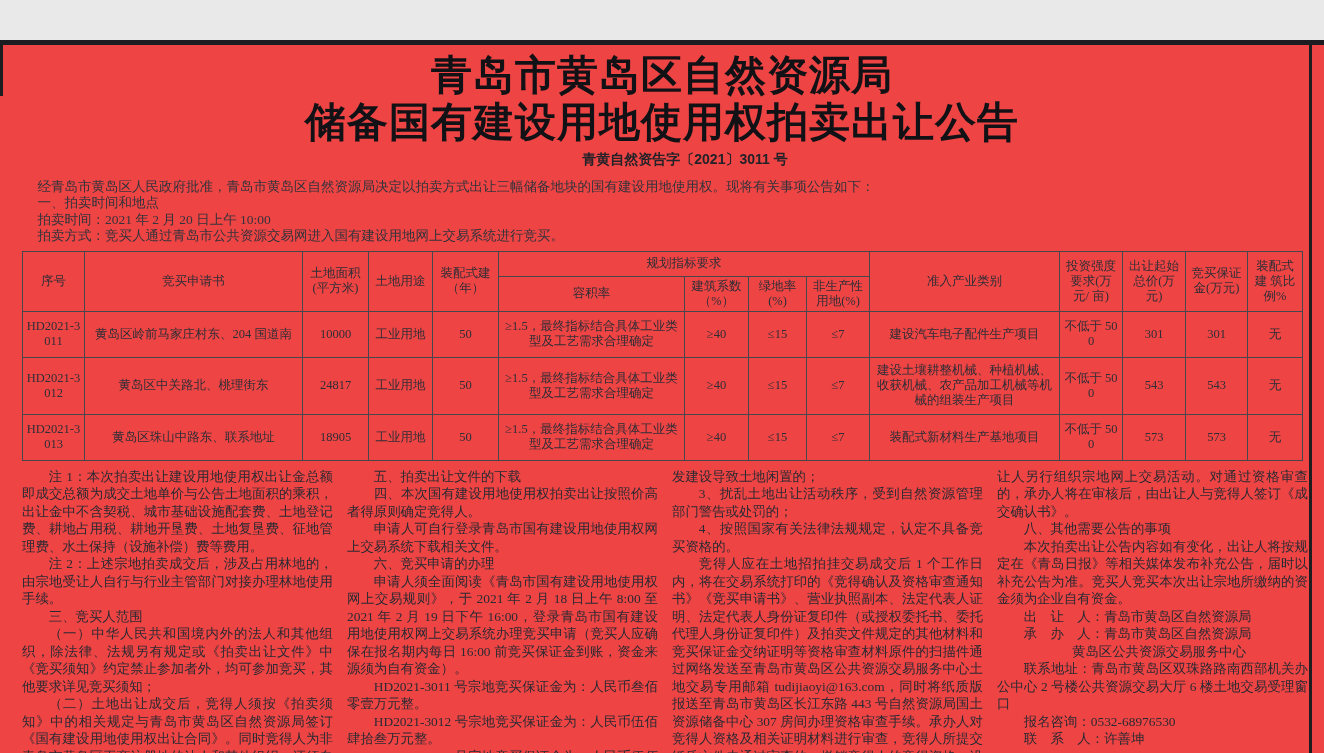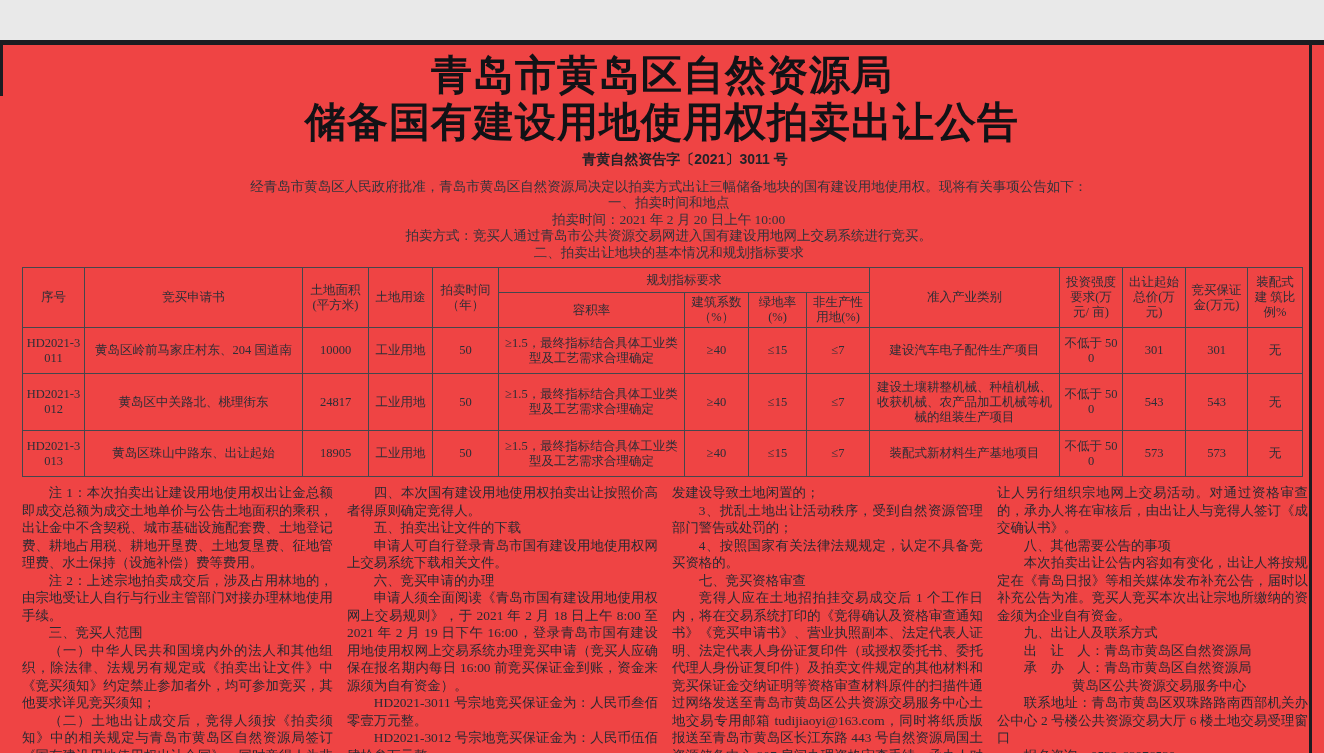--- a/index.html
+++ b/index.html
@@ -39,21 +39,21 @@
     padding-left:46px;
   }
 
   
   .intro{
     margin:10px 24px 0 24px;
     font-size:13.5px;
     line-height:16.4px;
     color:#33333b;
   }
-  .intro p{margin:0;text-indent:1em;text-align:center;}
+  .intro p{margin:0;text-indent:1em;}
 
   
   table.land{
     border-collapse:collapse;
     table-layout:fixed;
     width:1280px;
     margin:6px 0 0 22px;
     font-size:12.5px;
     line-height:15px;
     color:#2e2e36;
@@ -100,21 +100,20 @@
     <h1 class="title-line">青岛市黄岛区自然资源局</h1>
     <h1 class="title-line">储备国有建设用地使用权拍卖出让公告</h1>
     <div class="doc-number">青黄自然资告字〔2021〕3011 号</div>
   </div>
 
   <div class="intro">
     <p>经青岛市黄岛区人民政府批准，青岛市黄岛区自然资源局决定以拍卖方式出让三幅储备地块的国有建设用地使用权。现将有关事项公告如下：</p>
     <p>一、拍卖时间和地点</p>
     <p>拍卖时间：2021 年 2 月 20 日上午 10:00</p>
     <p>拍卖方式：竞买人通过青岛市公共资源交易网进入国有建设用地网上交易系统进行竞买。</p>
-    <p>二、拍卖出让地块的基本情况和规划指标要求</p>
   </div>
 
   <table class="land">
     <colgroup>
       <col style="width:62px">
         <col style="width:218px">
         <col style="width:66px">
         <col style="width:64px">
       <col style="width:66px">
         <col style="width:186px">
@@ -126,21 +125,21 @@
         <col style="width:63px">
       <col style="width:62px">
         <col style="width:55px">
     </colgroup>
     <thead>
       <tr>
         <th rowspan="2">序号</th>
         <th rowspan="2">竞买申请书</th>
         <th rowspan="2">土地面积 (平方米)</th>
         <th rowspan="2">土地用途</th>
-        <th rowspan="2">拍卖时间 （年）</th>
+        <th rowspan="2">装配式建 （年）</th>
         <th colspan="4" class="group">规划指标要求</th>
         <th rowspan="2">准入产业类别</th>
         <th rowspan="2">投资强度 要求(万元/ 亩)</th>
         <th rowspan="2">出让起始 总价(万元)</th>
         <th rowspan="2">竞买保证 金(万元)</th>
         <th rowspan="2">装配式建 筑比例%</th>
       </tr>
       <tr>
         <th>容积率</th>
         <th>建筑系数 （%）</th>
@@ -176,21 +175,21 @@
           <td>≤15</td>
           <td>≤7</td>
           <td>建设土壤耕整机械、种植机械、收获机械、农产品加工机械等机械的组装生产项目</td>
           <td>不低于 500</td>
           <td>543</td>
           <td>543</td>
           <td>无</td>
         </tr>
         <tr>
           <td class="cell-id">HD2021-3013</td>
-          <td>黄岛区珠山中路东、出让起始</td>
+          <td>黄岛区珠山中路东、联系地址</td>
           <td>18905</td>
           <td>工业用地</td>
           <td>50</td>
           <td>≥1.5，最终指标结合具体工业类型及工艺需求合理确定</td>
           <td>≥40</td>
           <td>≤15</td>
           <td>≤7</td>
           <td>装配式新材料生产基地项目</td>
           <td>不低于 500</td>
           <td>573</td>
@@ -202,41 +201,39 @@
 
   <div class="notice">
       <div class="note-col">
         <p>注 1：本次拍卖出让建设用地使用权出让金总额即成交总额为成交土地单价与公告土地面积的乘积，出让金中不含契税、城市基础设施配套费、土地登记费、耕地占用税、耕地开垦费、土地复垦费、征地管理费、水土保持（设施补偿）费等费用。</p>
         <p>注 2：上述宗地拍卖成交后，涉及占用林地的，由宗地受让人自行与行业主管部门对接办理林地使用手续。</p>
         <p>三、竞买人范围</p>
         <p>（一）中华人民共和国境内外的法人和其他组织，除法律、法规另有规定或《拍卖出让文件》中《竞买须知》约定禁止参加者外，均可参加竞买，其他要求详见竞买须知；</p>
         <p>（二）土地出让成交后，竞得人须按《拍卖须知》中的相关规定与青岛市黄岛区自然资源局签订《国有建设用地使用权出让合同》。同时竞得人为非青岛市黄岛区工商注册地的法人和其他组织，还须自土地出让成交之日起在 30 日内在青岛市黄岛区内成立全资子公司，由新公司与青岛市黄岛区自然资源局签订《国有建设用地使用权出让合同变更协议》，方可作为建设用地使用权受让人办理土地登记进行开发经营。</p>
       </div>
       <div class="note-col">
+        <p>五、拍卖出让文件的下载</p>
         <p>四、本次国有建设用地使用权拍卖出让按照价高者得原则确定竞得人。</p>
-        <p>五、拍卖出让文件的下载</p>
         <p>申请人可自行登录青岛市国有建设用地使用权网上交易系统下载相关文件。</p>
         <p>六、竞买申请的办理</p>
         <p>申请人须全面阅读《青岛市国有建设用地使用权网上交易规则》，于 2021 年 2 月 18 日上午 8:00 至 2021 年 2 月 19 日下午 16:00，登录青岛市国有建设用地使用权网上交易系统办理竞买申请（竞买人应确保在报名期内每日 16:00 前竞买保证金到账，资金来源须为自有资金）。</p>
         <p>HD2021-3011 号宗地竞买保证金为：人民币叁佰零壹万元整。</p>
         <p>HD2021-3012 号宗地竞买保证金为：人民币伍佰肆拾叁万元整。</p>
         <p>HD2021-3013 号宗地竞买保证金为：人民币伍佰柒拾叁万元整。</p>
       </div>
       <div class="note-col">
         <p class="cont">发建设导致土地闲置的；</p>
         <p>3、扰乱土地出让活动秩序，受到自然资源管理部门警告或处罚的；</p>
         <p>4、按照国家有关法律法规规定，认定不具备竞买资格的。</p>
-        <p>七、竞买资格审查</p>
         <p>竞得人应在土地招拍挂交易成交后 1 个工作日内，将在交易系统打印的《竞得确认及资格审查通知书》《竞买申请书》、营业执照副本、法定代表人证明、法定代表人身份证复印件（或授权委托书、委托代理人身份证复印件）及拍卖文件规定的其他材料和竞买保证金交纳证明等资格审查材料原件的扫描件通过网络发送至青岛市黄岛区公共资源交易服务中心土地交易专用邮箱 tudijiaoyi@163.com，同时将纸质版报送至青岛市黄岛区长江东路 443 号自然资源局国土资源储备中心 307 房间办理资格审查手续。承办人对竞得人资格及相关证明材料进行审查，竞得人所提交纸质文件未通过审查的，撤销竞得人的竞得资格，没收 5%的竞买保证金，出让人另行组织宗地网上交易活动；竞得人未按规定提交纸质申请文件，或竞得人拒绝签订《国有建设用地使用权出让合同》的，应该撤销竞得人的竞得资格，没收全部竞买保证金。竞价结果无效，出</p>
       </div>
       <div class="note-col">
         <p class="cont">让人另行组织宗地网上交易活动。对通过资格审查的，承办人将在审核后，由出让人与竞得人签订《成交确认书》。</p>
         <p>八、其他需要公告的事项</p>
         <p>本次拍卖出让公告内容如有变化，出让人将按规定在《青岛日报》等相关媒体发布补充公告，届时以补充公告为准。竞买人竞买本次出让宗地所缴纳的资金须为企业自有资金。</p>
-        <p>九、出让人及联系方式</p>
         <p>出　让　人：青岛市黄岛区自然资源局</p>
         <p>承　办　人：青岛市黄岛区自然资源局</p>
         <p class="hang">黄岛区公共资源交易服务中心</p>
         <p>联系地址：青岛市黄岛区双珠路路南西部机关办公中心 2 号楼公共资源交易大厅 6 楼土地交易受理窗口</p>
         <p>报名咨询：0532-68976530</p>
         <p>联　系　人：许善坤</p>
       </div>
     </div>
 </div>
 

